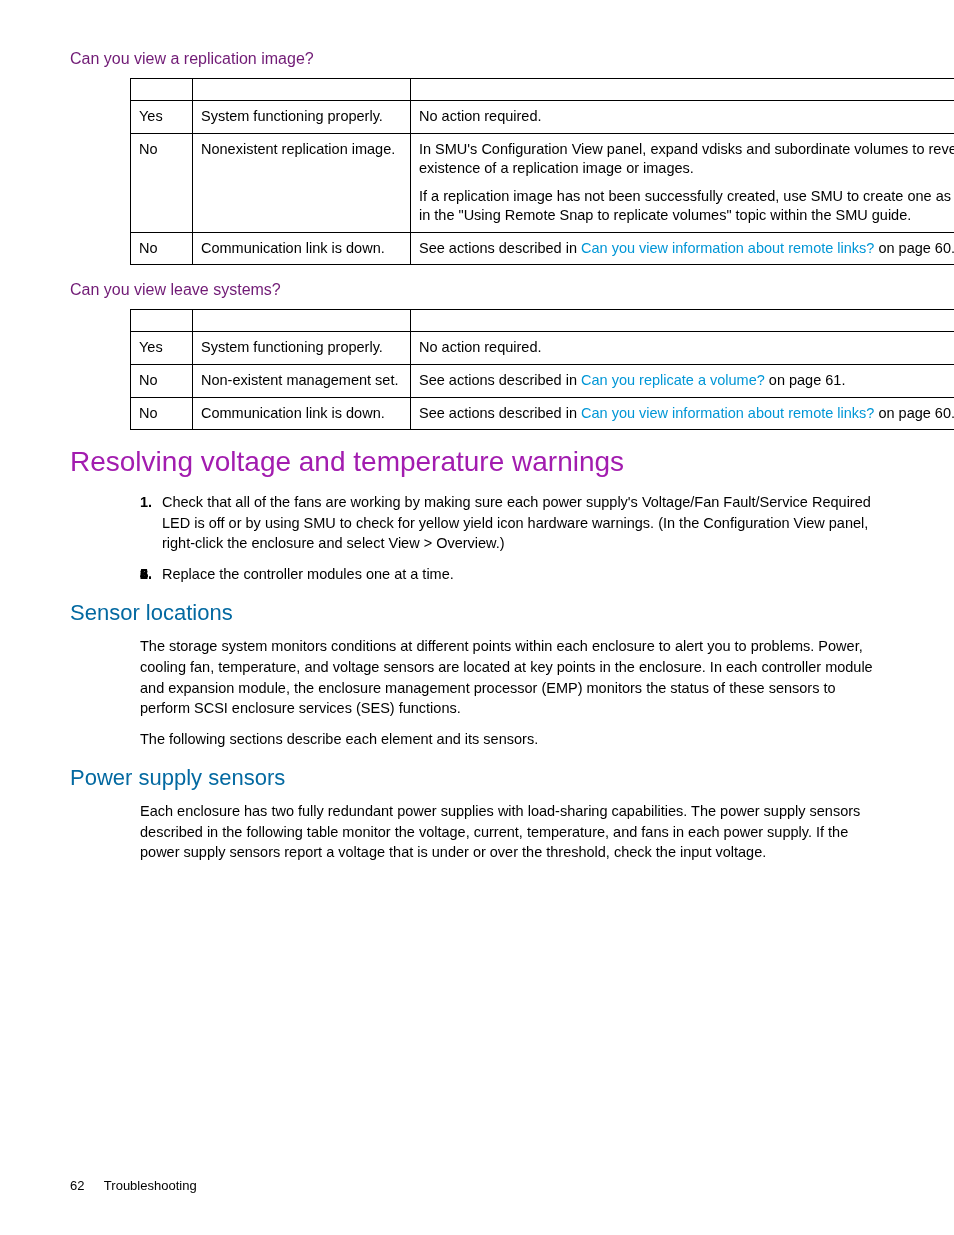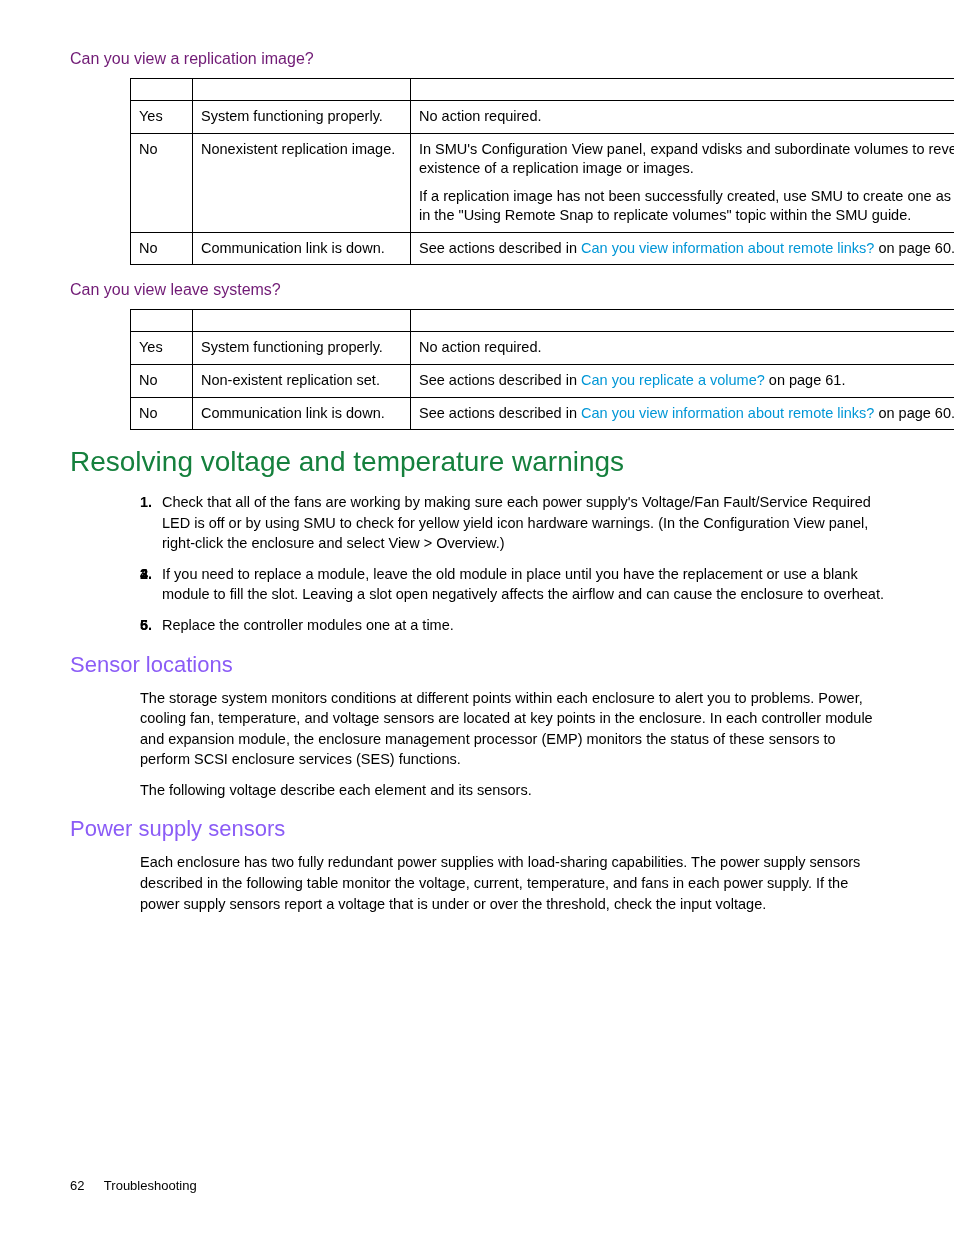--- a/index.html
+++ b/index.html
@@ -12,28 +12,28 @@
       position: relative;
       padding: 50px 70px 40px 70px;
     }
     .h3 {
       color: #701a75;
       font-size: 16px;
       font-weight: normal;
       margin-bottom: 10px;
     }
     .h1 {
-      color: #15803d;
+      color: #a21caf;
       font-size: 28px;
       font-weight: normal;
       margin-top: 6px;
       margin-bottom: 14px;
     }
     .h2 {
-      color: #8b5cf6;
+      color: #0369a1;
       font-size: 22px;
       font-weight: normal;
       margin-top: 16px;
       margin-bottom: 10px;
     }
     table {
       border-collapse: collapse;
       width: 902px;
       margin-left: 60px;
       margin-bottom: 16px;
@@ -135,48 +135,48 @@
       </tr>
     </thead>
   <tbody>
     <tr>
       <td>Yes</td>
       <td>System functioning properly.</td>
       <td>No action required.</td>
     </tr>
     <tr>
       <td>No</td>
-      <td>Non-existent replication set.</td>
+      <td>Non-existent management set.</td>
       <td>
         <span>See actions described in </span><span class="link">Can you replicate a volume?</span><span> on page 61.</span>
       </td>
     </tr>
     <tr>
       <td>No</td>
       <td>Communication link is down.</td>
       <td>
         <span>See actions described in </span><span class="link">Can you view information about remote links?</span><span> on page 60.</span>
       </td>
     </tr>
   </tbody>
 </table>
 
 <div class="h1">Resolving voltage and temperature warnings</div>
 <ol class="numlist">
   <li><span class="num">1.</span><span>Check that all of the fans are working by making sure each power supply's Voltage/Fan Fault/Service Required LED is off or by using SMU to check for yellow yield icon hardware warnings. (In the Configuration View panel, right-click the enclosure and select View &gt; Overview.)</span></li>
   <li><span class="num">2.</span></li>
   <li><span class="num">3.</span></li>
-  <li><span class="num">4.</span><span>If you need to replace a module, leave the old module in place until you have the replacement or use a blank module to fill the slot. Leaving a slot open negatively affects the airflow and can cause the enclosure to overheat.</span></li>
+  <li><span class="num">4.</span></li>
   <li><span class="num">5.</span></li>
   <li><span class="num">6.</span><span>Replace the controller modules one at a time.</span></li>
 </ol>
 
 <div class="h2">Sensor locations</div>
 <p class="para">The storage system monitors conditions at different points within each enclosure to alert you to problems. Power, cooling fan, temperature, and voltage sensors are located at key points in the enclosure. In each controller module and expansion module, the enclosure management processor (EMP) monitors the status of these sensors to perform SCSI enclosure services (SES) functions.</p>
-<p class="para">The following voltage describe each element and its sensors.</p>
+<p class="para">The following sections describe each element and its sensors.</p>
 
 <div class="h2">Power supply sensors</div>
 <p class="para">Each enclosure has two fully redundant power supplies with load-sharing capabilities. The power supply sensors described in the following table monitor the voltage, current, temperature, and fans in each power supply. If the power supply sensors report a voltage that is under or over the threshold, check the input voltage.</p>
 
 <div class="footer">
   <span class="pnum">62</span>
   <span>Troubleshooting</span>
 </div>
 
 </body></html>

